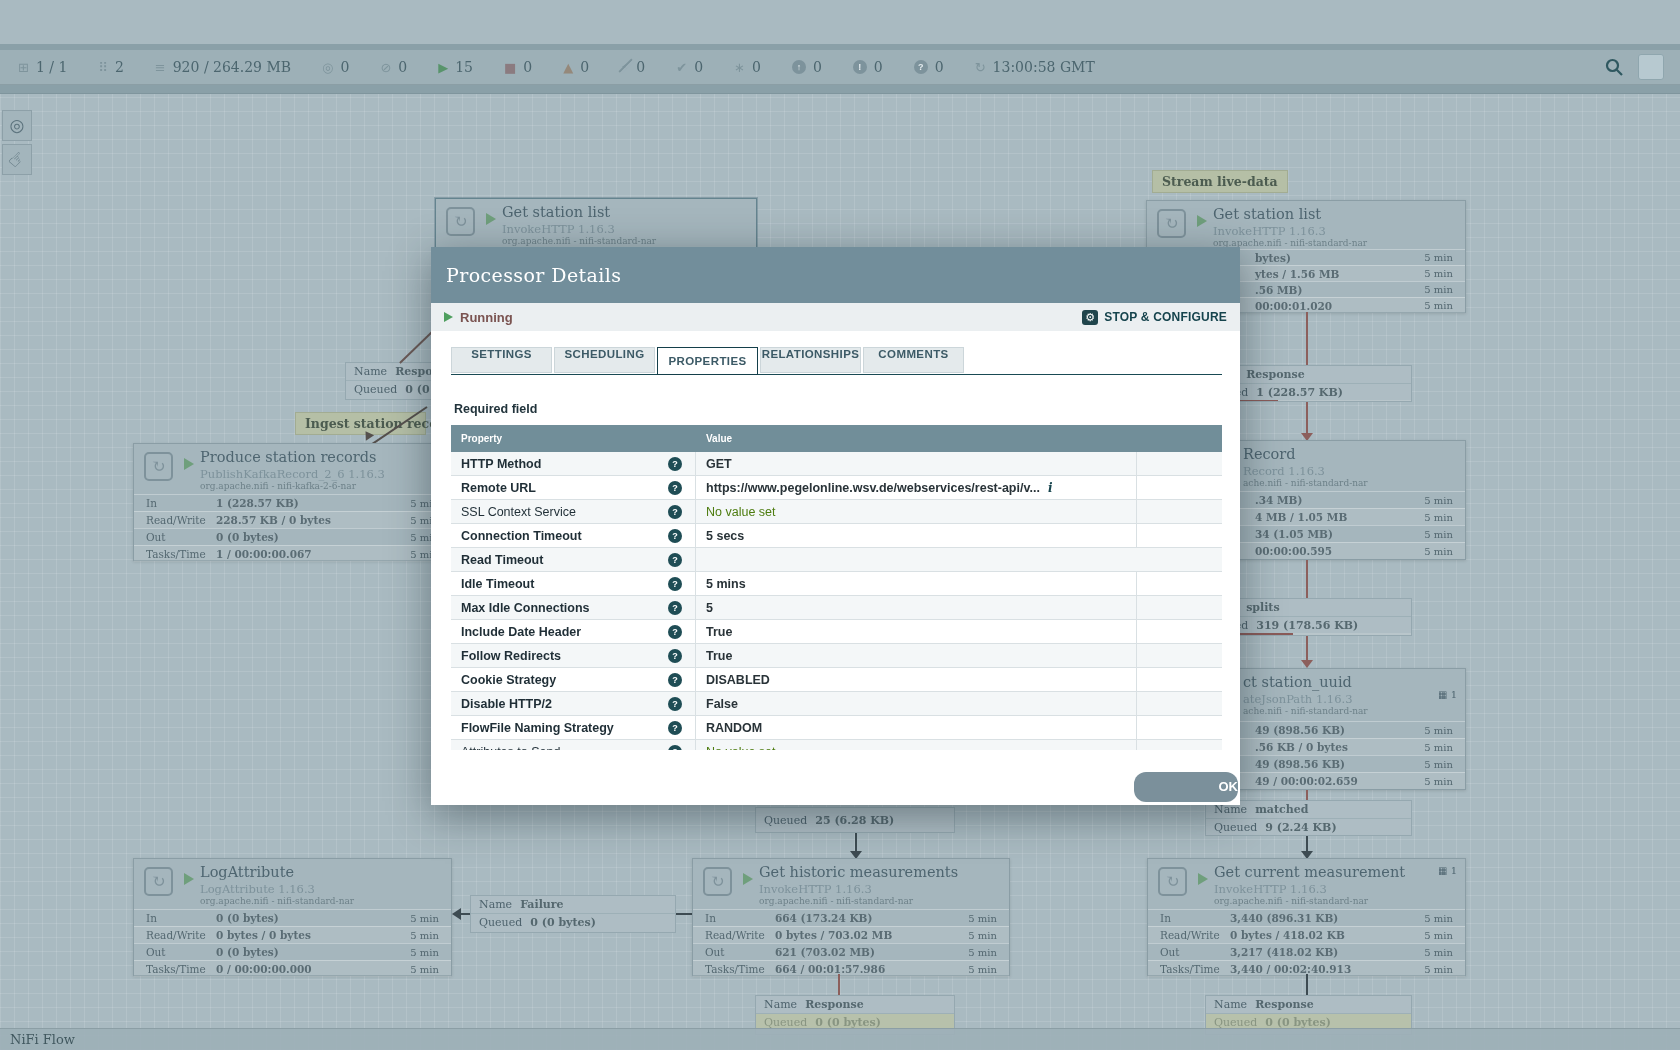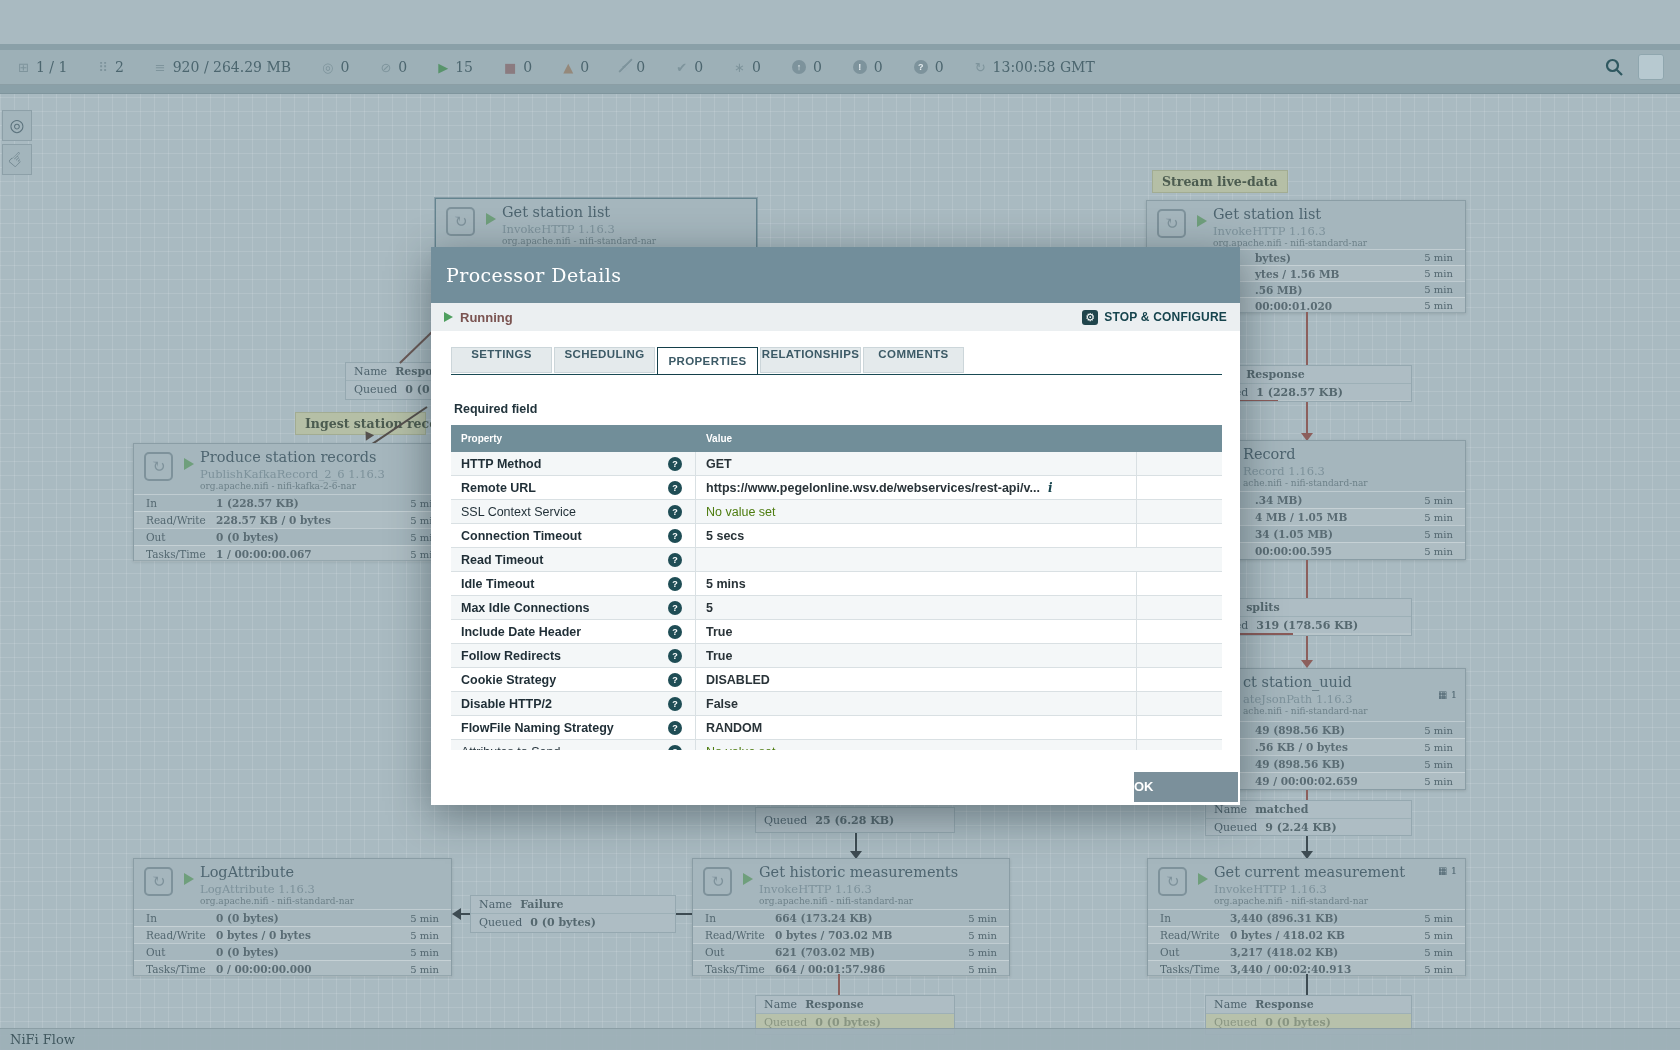--- a/index.html
+++ b/index.html
@@ -142,22 +142,22 @@
     border-right:1px solid #d9e0e3; color:#1f2e36; }
   .pcell.req { font-weight:bold; }
   .qmark { position:absolute; right:13px; width:14px; height:14px; border-radius:50%;
     background:#1f4d55; color:#fff; font:bold 9px "Liberation Sans",sans-serif; display:flex;
     align-items:center; justify-content:center; cursor:pointer; }
   .vcell { height:100%; display:flex; align-items:center; padding-left:10px;
     border-right:1px solid #d9e0e3; color:#293338; font-weight:bold; }
   .vcell.unset { color:#4d7c0f; font-weight:normal; }
   .info-i { font:bold italic 12px "DejaVu Serif",serif; color:#16444d; margin-left:8px; }
   #ok-btn { position:absolute; right:2px; bottom:3px; width:104px; height:30px; background:#7b909b;
-    color:#fff; font:bold 13px "Liberation Sans",sans-serif; text-align:left; line-height:30px;
-    cursor:pointer; }
+    color:#fff; font:bold 13px "Liberation Sans",sans-serif; text-align:right; line-height:30px;
+    cursor:pointer;border-radius:12px; }
 </style>
 </head>
 <body>
 
 <div id="toolbar">
   <div id="logo">
     <span class="ni">ni</span>
       <span class="fi">fi</span>
     <span class="drop"></span>
   </div>

